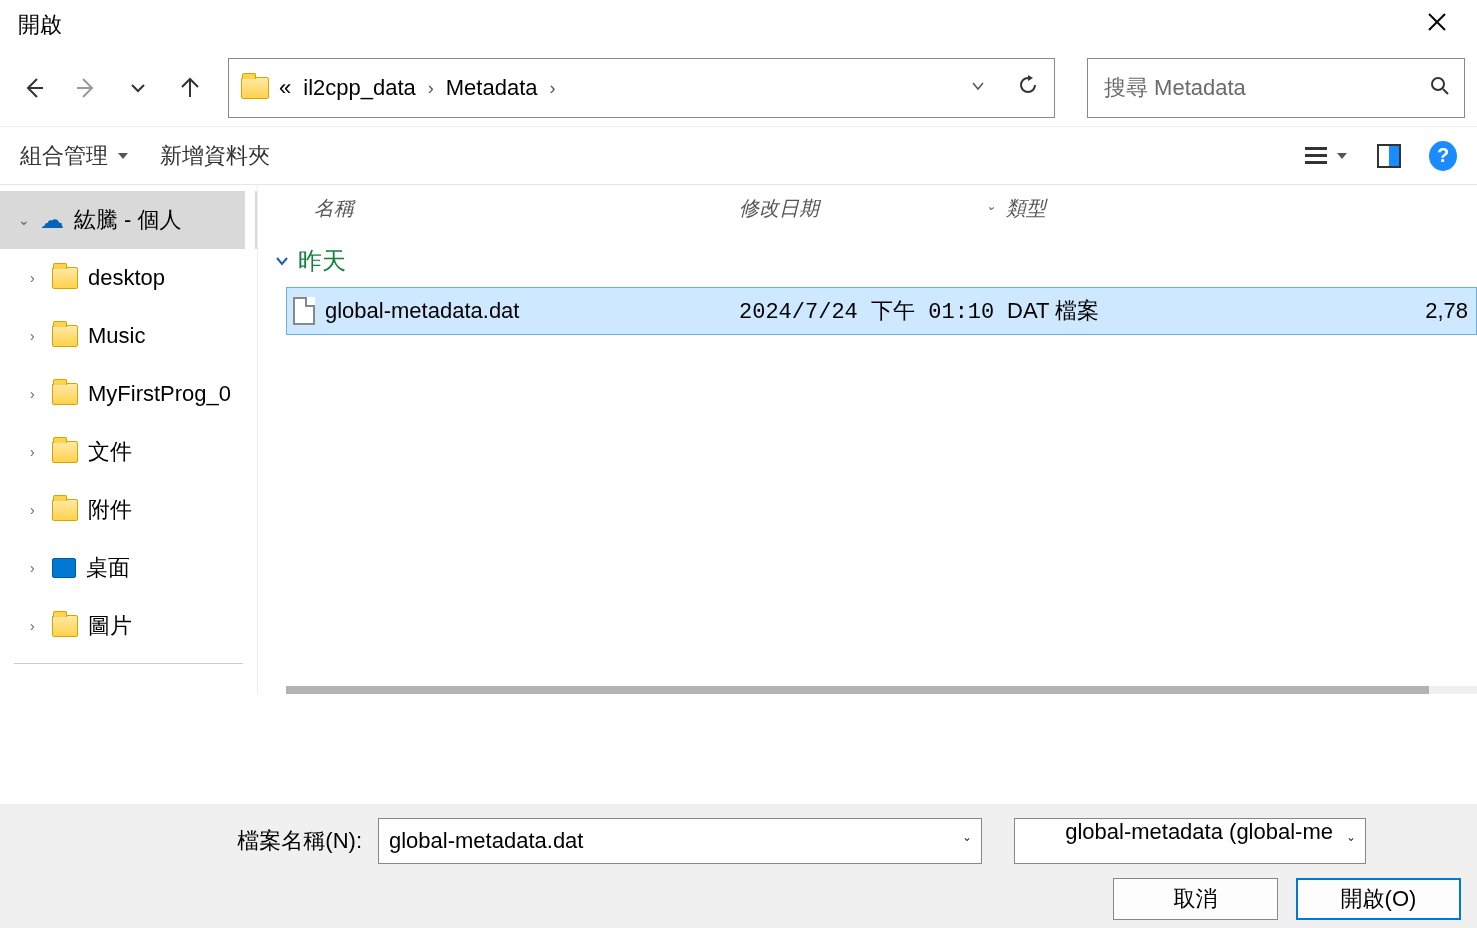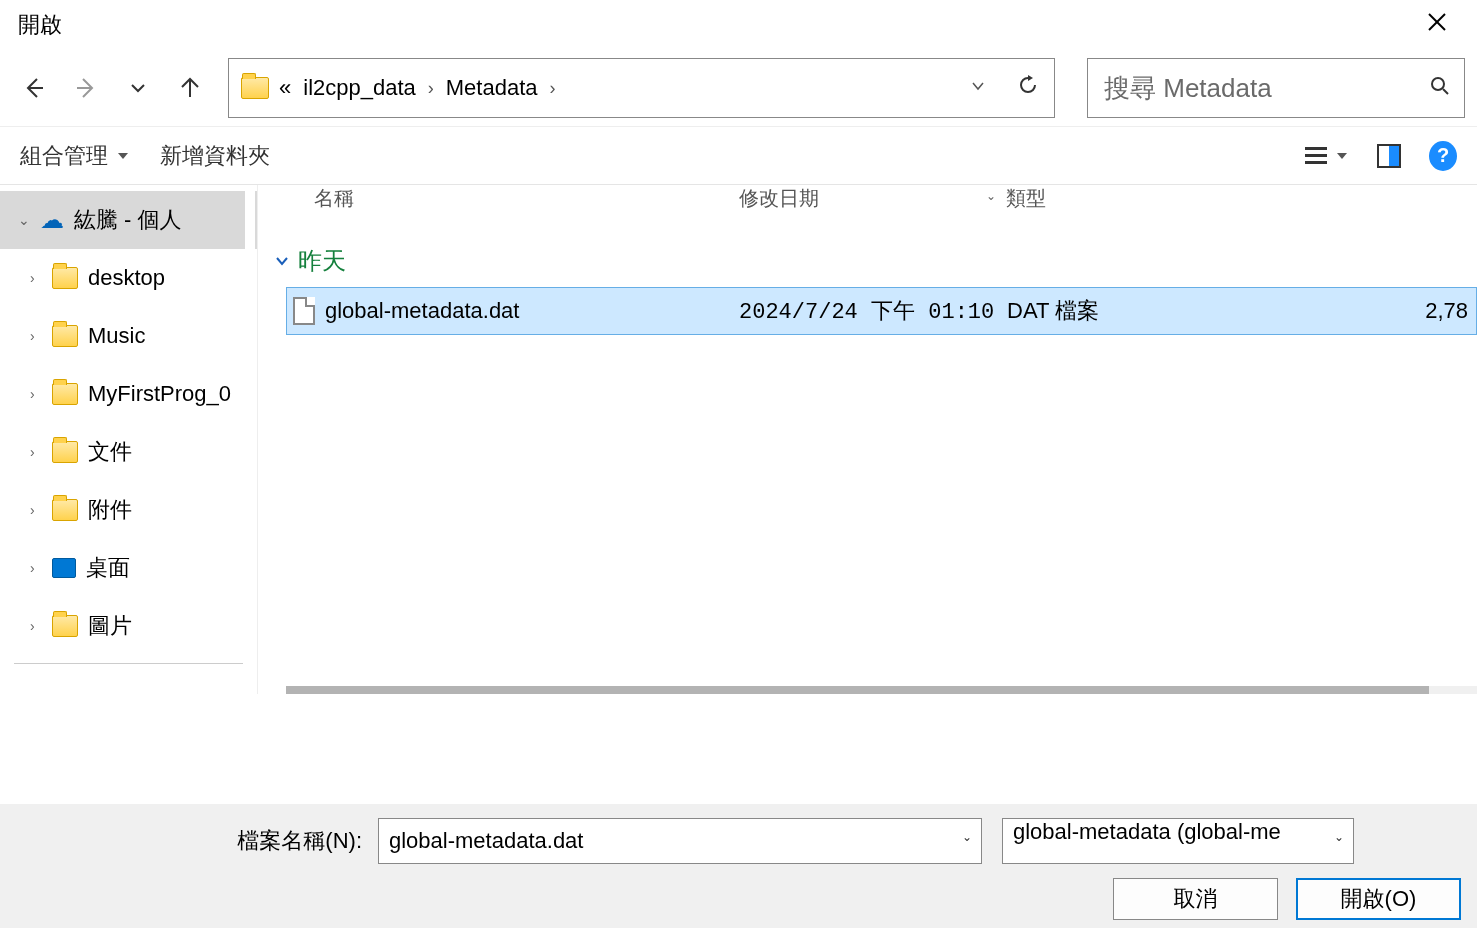--- a/index.html
+++ b/index.html
@@ -13,21 +13,21 @@
 .nav-btn { width: 44px; height: 44px; display: flex; align-items: center; justify-content: center; font-size: 24px; color: #333; cursor: pointer; }
 .nav-btn.disabled { color: #888; }
 .address-bar { flex: 1; border: 1px solid #888; height: 60px; display: flex; align-items: center; padding: 0 12px; margin-left: 8px; position: relative; }
 .folder-ic { width: 28px; height: 22px; background: linear-gradient(#ffe9a6, #ffd24d); border: 1px solid #d9a400; border-radius: 2px; position: relative; margin-right: 10px; }
 .folder-ic::before { content: ""; position: absolute; top: -5px; left: 0; width: 12px; height: 5px; background: #ffd24d; border-radius: 2px 2px 0 0; border: 1px solid #d9a400; border-bottom: none; }
 .crumb { font-size: 22px; color: #000; display: flex; align-items: center; gap: 12px; }
 .crumb .sep { color: #555; font-size: 18px; }
 .addr-dd { position: absolute; right: 68px; font-size: 16px; color: #555; cursor: pointer; }
 .addr-refresh { position: absolute; right: 14px; font-size: 24px; color: #333; cursor: pointer; }
 .search-box { width: 378px; height: 60px; border: 1px solid #888; margin-left: 24px; display: flex; align-items: center; padding: 0 16px; position: relative; }
-.search-box input { border: none; outline: none; font-size: 26px; width: 100%; color: #a16207; background: transparent; }
+.search-box input { border: none; outline: none; font-size: 22px; width: 100%; color: #a16207; background: transparent; }
 .search-box input::placeholder { color: #6a6a6a; }
 .search-ic { position: absolute; right: 14px; font-size: 20px; color: #333; }
 
 .toolbar { display: flex; align-items: center; height: 58px; padding: 0 20px; border-top: 1px solid #eee; }
 .tb-left { display: flex; align-items: center; gap: 30px; }
 .tb-item { font-size: 22px; color: #333; cursor: pointer; display: flex; align-items: center; gap: 8px; }
 .tb-right { margin-left: auto; display: flex; align-items: center; gap: 26px; }
 .tb-icon { width: 28px; height: 28px; display: flex; align-items: center; justify-content: center; cursor: pointer; }
 .help-ic { width: 30px; height: 30px; border-radius: 50%; background: #1a8cff; color: #fff; display: flex; align-items: center; justify-content: center; font-size: 20px; font-weight: bold; }
 .view-lines { display: flex; flex-direction: column; gap: 4px; }
@@ -42,41 +42,41 @@
 .tree-item.l1 { padding-left: 18px; }
 .tree-item.l2 { padding-left: 30px; }
 .tree-item.selected { background: #d9d9d9; }
 .tree-chevron { width: 22px; font-size: 14px; color: #666; }
 .tree-icon { width: 26px; height: 22px; margin-right: 10px; display: inline-block; }
 .cloud-ic { color: #0364b8; font-size: 24px; }
 .desktop-ic { background: #0078d4; border: 1px solid #005a9e; border-radius: 2px; width:24px; height:20px; position:relative; }
 .tree-sep { border-top: 1px solid #ccc; margin: 8px 14px 0 14px; }
 
 .content { flex: 1; background: #fff; position: relative; overflow: hidden; }
-.col-headers { display: flex; height: 48px; align-items: flex-start; font-size: 20px; color: #555; border-bottom: 1px solid transparent; }
+.col-headers { display: flex; height: 48px; align-items: center; font-size: 20px; color: #555; border-bottom: 1px solid transparent; font-style: italic; }
 .col-name { width: 480px; padding-left: 56px; }
 .col-date { width: 268px; position: relative; border-left: 1px solid transparent; }
 .col-date .dd { position: absolute; right: 10px; top: 4px; font-size: 12px; color: #666; }
 .col-type { width: 218px; }
 .col-size { flex: 1; text-align: left; }
 .group-hdr { display: flex; align-items: center; padding: 12px 0 10px 16px; font-size: 24px; color: #15803d; gap: 8px; cursor: pointer; }
 .file-row { display: flex; align-items: center; height: 48px; font-size: 22px; margin-left: 28px; background: #cde8ff; border: 1px solid #66aee6; }
 .file-name-cell { width: 452px; display: flex; align-items: center; padding-left: 6px; gap: 10px; }
 .file-ic { width: 22px; height: 28px; border: 2px solid #888; background: #fff; position: relative; }
 .file-ic::after { content:""; position:absolute; top:-2px; right:-2px; width:8px; height:8px; background:#fff; border-left:2px solid #888; border-bottom:2px solid #888; }
 .scrollbar-h { position: absolute; bottom: 0; left: 28px; right: 0; height: 8px; background: #f0f0f0; }
 .scrollbar-h .thumb { height: 100%; background: #b3b3b3; width: 96%; }
 
 .bottom-area { position: absolute; bottom: 0; left: 0; right: 0; height: 124px; background: #f0f0f0; padding: 14px 16px 14px 0; }
 .fn-row { display: flex; align-items: center; gap: 8px; margin-bottom: 14px; }
 .fn-label { width: 370px; text-align: right; font-size: 22px; color: #000; padding-right: 8px; }
 .fn-input-wrap { position: relative; width: 604px; height: 46px; }
 .fn-input { width: 100%; height: 100%; border: 1px solid #888; background: #fff; font-size: 22px; padding: 0 36px 0 10px; outline: none; }
 .fn-dd { position: absolute; right: 10px; top: 12px; font-size: 12px; color: #333; pointer-events: none; }
-.filter-wrap { position: relative; width: 352px; height: 46px; margin-left: 12px; }
+.filter-wrap { position: relative; width: 352px; height: 46px; margin-left: 24px; text-align: right; }
 .filter-sel { width: 100%; height: 100%; border: 1px solid #888; background: #fff; font-size: 22px; padding: 0 32px 0 10px; white-space: nowrap; overflow: hidden; text-overflow: ellipsis; }
 .btn-row { display: flex; gap: 18px; justify-content: flex-end; }
 .btn { width: 165px; height: 42px; border: 1px solid #888; background: #fdfdfd; font-size: 22px; cursor: pointer; }
 .btn.primary { border: 2px solid #0078d4; }
 </style>
 </head>
 <body>
 
 <div class="title-bar">
   <span class="title">開啟</span>

